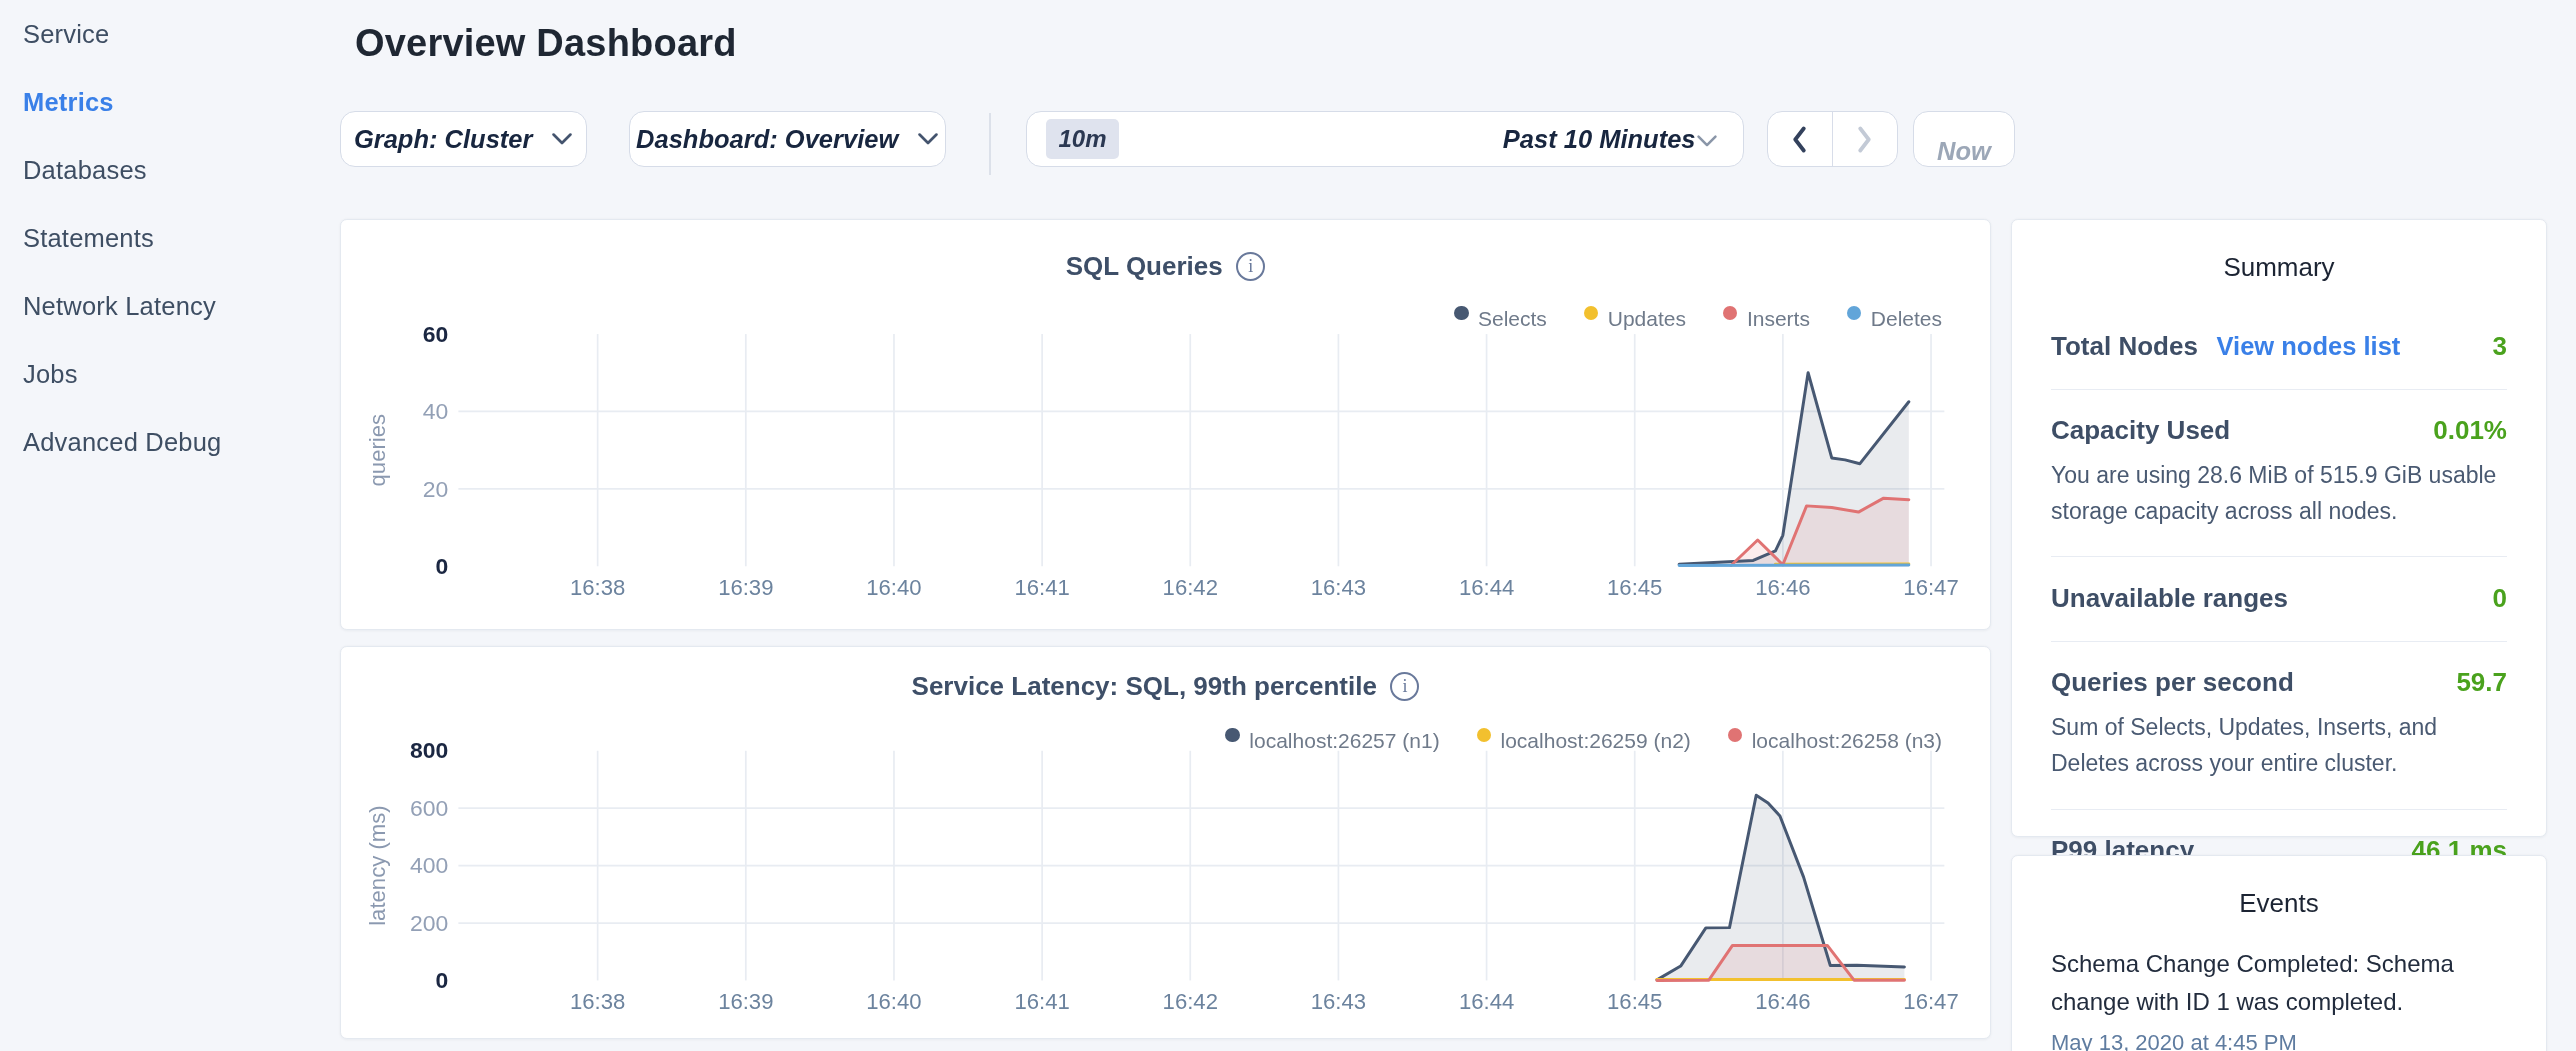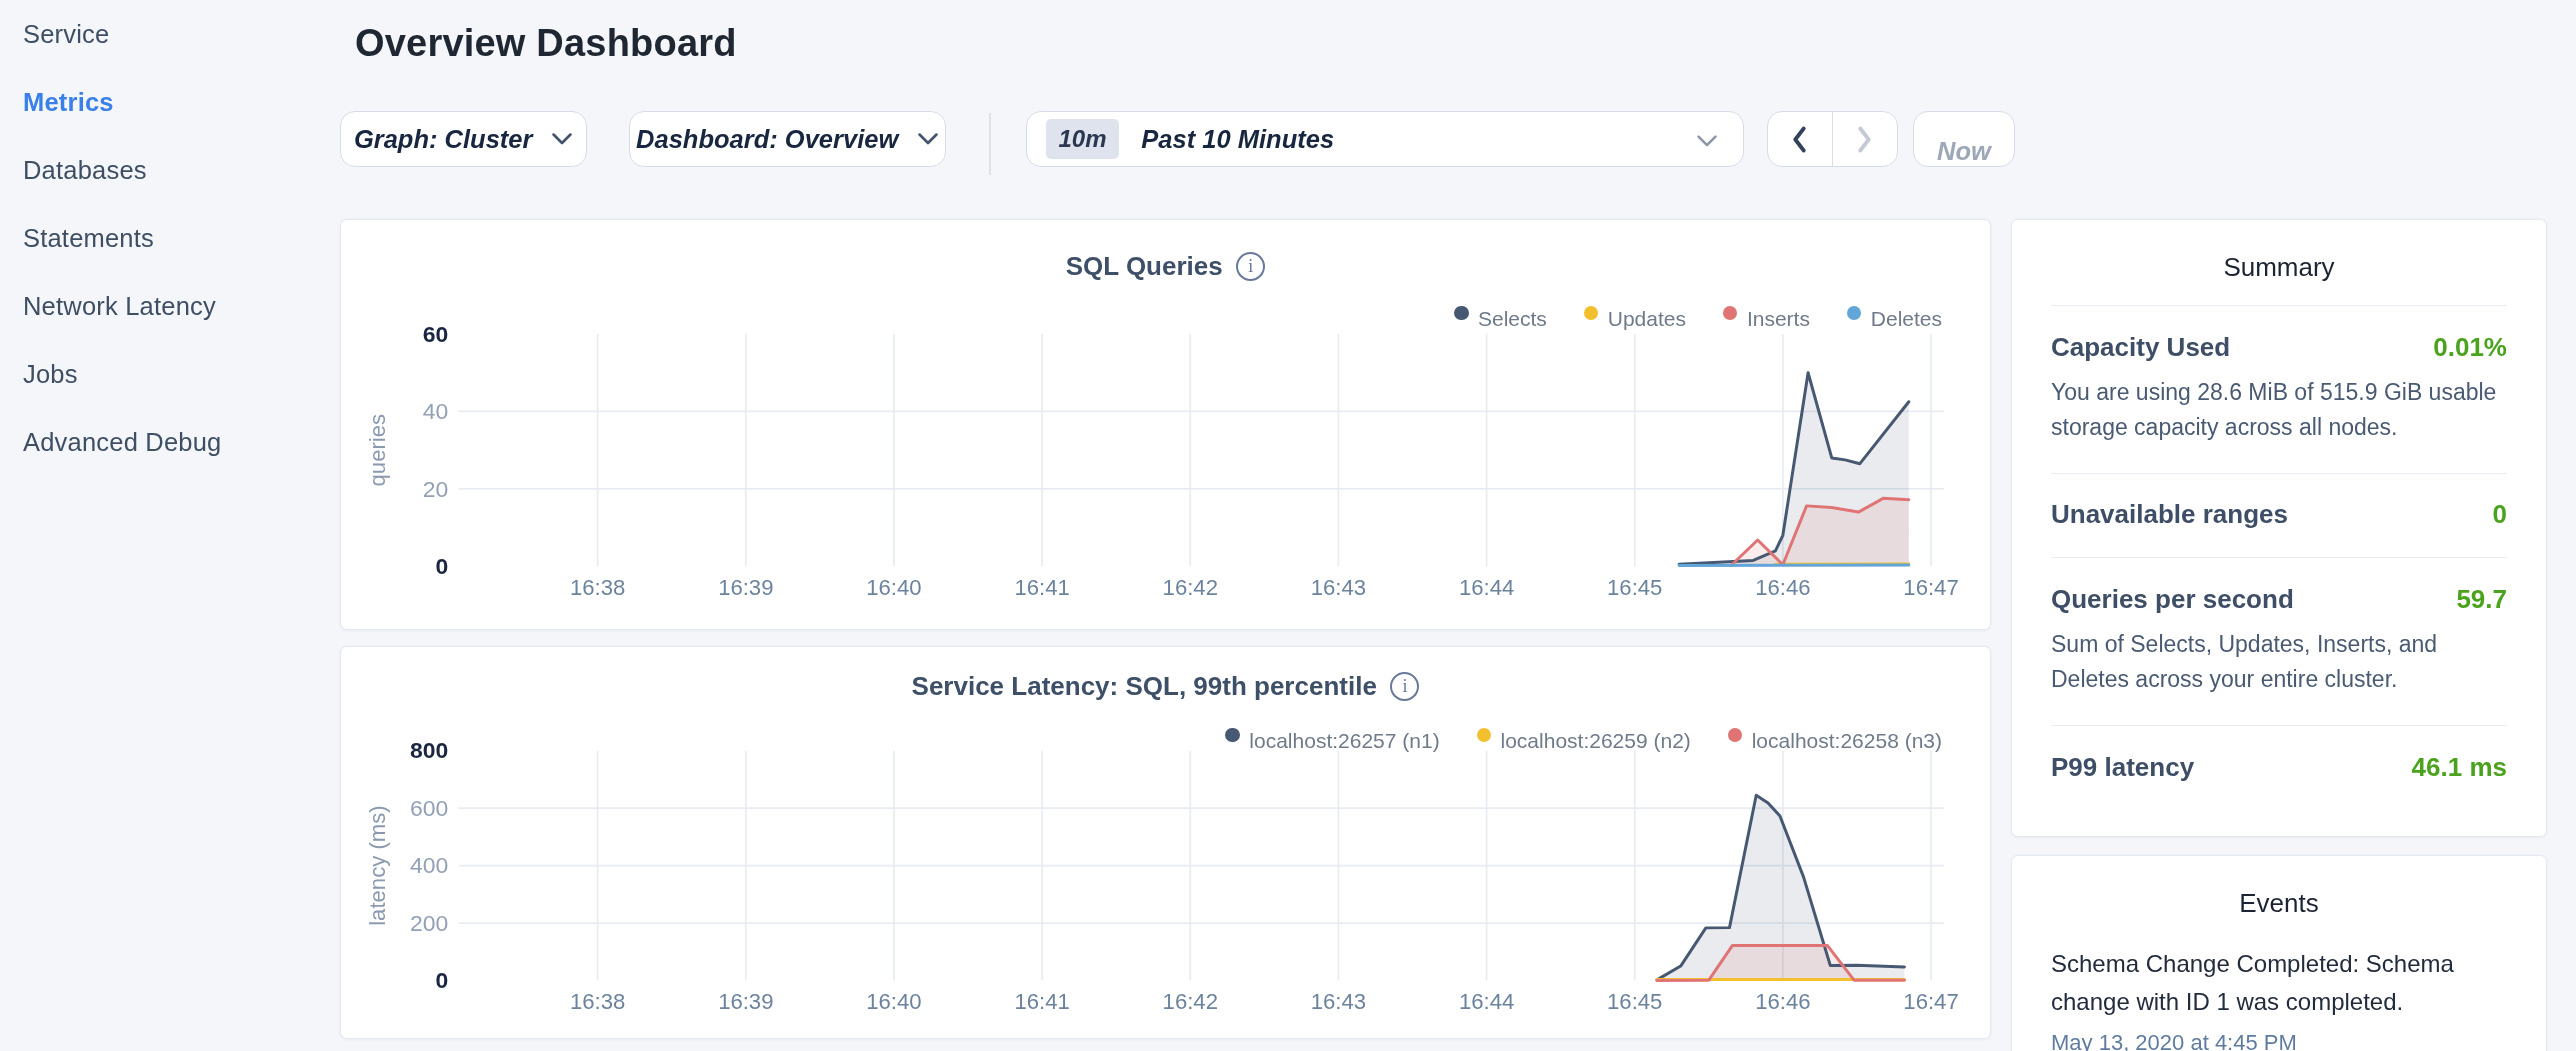--- a/index.html
+++ b/index.html
@@ -29,21 +29,21 @@
     display:flex; align-items:center; justify-content:center;
     font-size:25.5px; font-weight:700; color:#18263f; cursor:pointer;font-style:italic;
   }
   .dropdown-caret { margin-left:18.7px; display:inline-flex; }
   .controls-divider { position:absolute; left:649px; top:1.7px; width:1.7px; height:62px; background:#dce1ea; }
   .time-select { left:686px; width:718px; justify-content:flex-start; padding:0 25.5px 0 18.7px; }
   .time-badge {
     background:#dfe3ee; border-radius:5.1px; padding:6px 12.8px;
     font-size:24px; font-weight:700; color:#2b3852;
   }
-  .time-label { margin-left:22px; flex:1; text-align:left; }
+  .time-label { flex:1; text-align:right; }
   .arrow-group { left:1427px; width:131px; padding:0; }
   .arrow-cell { width:65px; height:100%; display:flex; align-items:center; justify-content:center; cursor:pointer; }
   .arrow-cell.prev { border-right:1.7px solid #d8dde9; }
   .now-btn { left:1573px; width:102px; color:#9ca7b7;align-items:flex-end; }
   
   .card {
     position:absolute; background:#fff; border:1.7px solid #e4e9f0; border-radius:6.8px;
     box-shadow:0 0.9px 2.6px rgba(20,30,50,.05);
   }
   .chart-card-1 { left:340px; top:219px; width:1651px; height:411px; }
@@ -255,20 +255,27 @@
       <text x="1520.969092721834" y="426" text-anchor="middle" fill="#6c839e" font-size="26" font-family="Liberation Sans, sans-serif">16:45</text>
       <text x="1695.1465603190422" y="426" text-anchor="middle" fill="#6c839e" font-size="26" font-family="Liberation Sans, sans-serif">16:46</text>
       <text x="1869.3240279162505" y="426" text-anchor="middle" fill="#6c839e" font-size="26" font-family="Liberation Sans, sans-serif">16:47</text>
       <text x="52" y="257" text-anchor="middle" fill="#8b99b0" font-size="26" font-family="Liberation Sans, sans-serif" transform="rotate(-90 52 257)">latency (ms)</text>
     </svg>
 </section>
 
 <aside class="card summary-card">
   <div class="panel-heading">Summary</div>
   <div class="sum-rows" id="summary-rows">
+      <div class="sum-row">
+        <div class="sum-head">
+          <span class="sum-label">Total Nodes</span>
+          <a class="sum-link">View nodes list</a>
+          <span class="sum-value">3</span>
+        </div>
+      </div>
       <div class="sum-row bordered">
         <div class="sum-head">
           <span class="sum-label">Capacity Used</span>
           <span class="sum-value">0.01%</span>
         </div>
         <p class="sum-desc">You are using 28.6 MiB of 515.9 GiB usable storage capacity across all nodes.</p>
       </div>
       <div class="sum-row bordered">
         <div class="sum-head">
           <span class="sum-label">Unavailable ranges</span>

